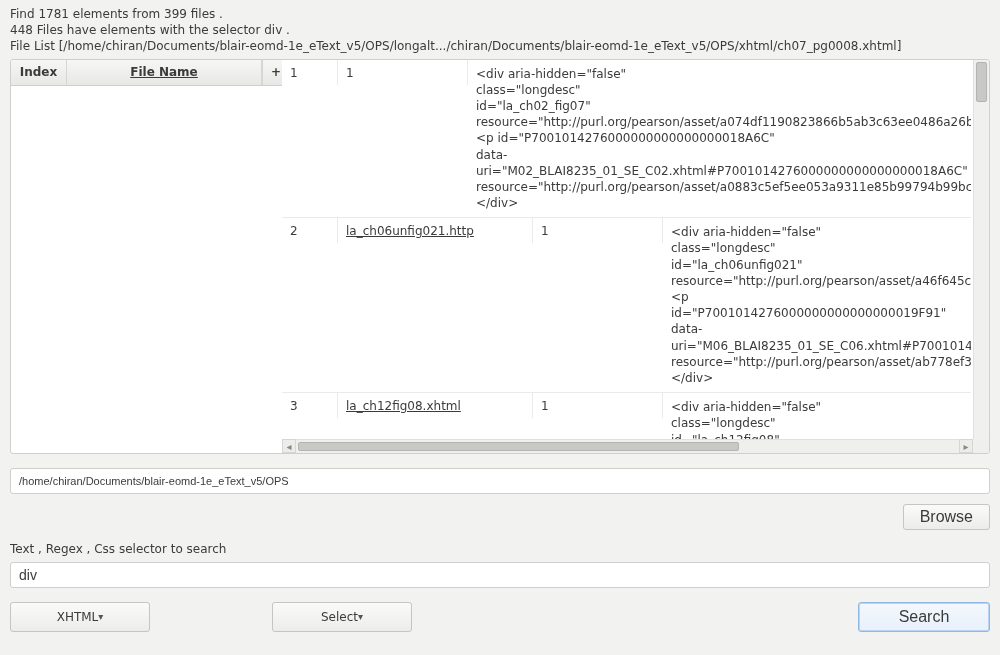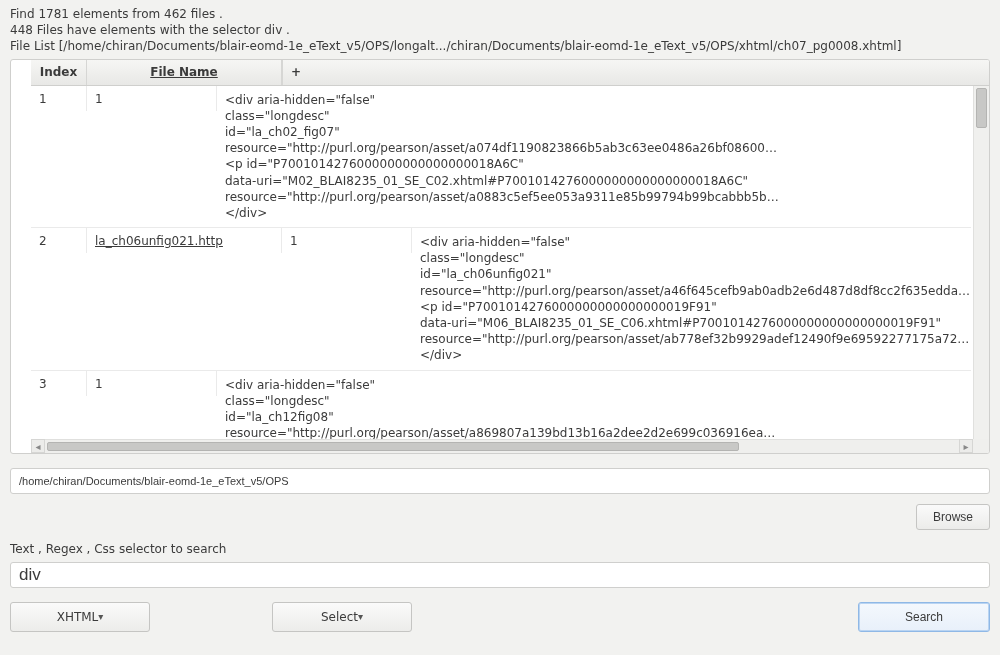--- a/index.html
+++ b/index.html
@@ -21,23 +21,22 @@
     overflow: hidden;
   }
   .table-wrap {
     margin-top: 4px;
     border: 1px solid #cfcfcd;
     border-radius: 3px;
     background: #fff;
     height: 395px;
     position: relative;
     display: flex;
-    flex-direction: column;
-    overflow: hidden;
-    padding-left: 20px;
+    flex-direction: row;
+    overflow: hidden;
   }
   .thead {
     display: flex;
     background: linear-gradient(#f6f6f4, #e8e8e6);
     border-bottom: 1px solid #cfcfcd;
     height: 26px;
     font-weight: 700;
     color: #3b3b3b;
     flex: 0 0 auto;
   }
@@ -115,40 +114,40 @@
     font-size: 11px;
     color: #3b3b3b;
   }
   .browse-row { display:flex; justify-content:flex-end; margin-top:10px; }
   .btn {
     height: 26px;
     border: 1px solid #c5c5c3;
     border-radius: 3px;
     background: linear-gradient(#fafafa,#ececea);
     padding: 0 16px;
-    font-size: 12px;
+    font-size: 16px;
     color: #3b3b3b;
     cursor: pointer;
     display:flex; align-items:center; justify-content:center;
   }
   .btn.focus {
     border: 1px solid #8fb8e6;
     box-shadow: 0 0 0 1px #b9d4f2 inset;
     background: linear-gradient(#f4f8fd,#e8f0fa);
   }
   .label { margin-top: 12px; color:#3b3b3b; }
   .search-input {
     margin-top: 6px;
     width: 100%;
     height: 26px;
     border: 1px solid #cfcfcd;
     border-radius: 3px;
     background: #fff;
     padding: 4px 8px;
-    font-size: 17px;
+    font-size: 14px;
     color: #3b3b3b;
   }
   .bottom-row {
     margin-top: 14px;
     display:flex; align-items:center; gap: 122px;
   }
   .combo {
     width: 140px; height: 30px;
     border: 1px solid #c5c5c3; border-radius:3px;
     background: linear-gradient(#fafafa,#ececea);
@@ -159,21 +158,21 @@
     font-size: 10px; color:#555;
   }
   .spacer { flex:1; }
   .search-btn { width: 132px; height:30px; justify-content:center;}
 </style>
 </head>
 <body>
 
 
 
-<div class="info-line">Find 1781 elements from 462 files .</div>
+<div class="info-line">Find 1781 elements from 399 files .</div>
 <div class="info-line">448 Files have elements with the selector div .</div>
 <div class="info-line">File List [/home/chiran/Documents/blair-eomd-1e_eText_v5/OPS/longalt.../chiran/Documents/blair-eomd-1e_eText_v5/OPS/xhtml/ch07_pg0008.xhtml]</div>
 
 <div class="table-wrap">
   <div class="thead">
     <div class="th col-index center">Index</div>
     <div class="th col-file center">File Name</div>
     <div class="th col-plus">+</div>
   </div>
   <div class="tbody-scroll">
@@ -198,20 +197,21 @@
 class="longdesc"
 id="la_ch06unfig021"
 resource="http://purl.org/pearson/asset/a46f645cefb9ab0adb2e6d487d8df8cc2f635edda…
   &lt;p id="P7001014276000000000000000019F91"
 data-uri="M06_BLAI8235_01_SE_C06.xhtml#P7001014276000000000000000019F91"
 resource="http://purl.org/pearson/asset/ab778ef32b9929adef12490f9e69592277175a72…
 &lt;/div&gt;</div>
       </div>
       <div class="tr">
         <div class="td col-index">3</div>
+        <div class="td col-file">la_ch12fig08.xhtml</div>
         <div class="td col-count">1</div>
         <div class="td col-elem">&lt;div aria-hidden="false"
 class="longdesc"
 id="la_ch12fig08"
 resource="http://purl.org/pearson/asset/a869807a139bd13b16a2dee2d2e699c036916ea…
   &lt;p id="P700101427600000000000000001B36D"</div>
       </div>
     </div>
     <div class="vscroll">
       <div class="vthumb"></div>

